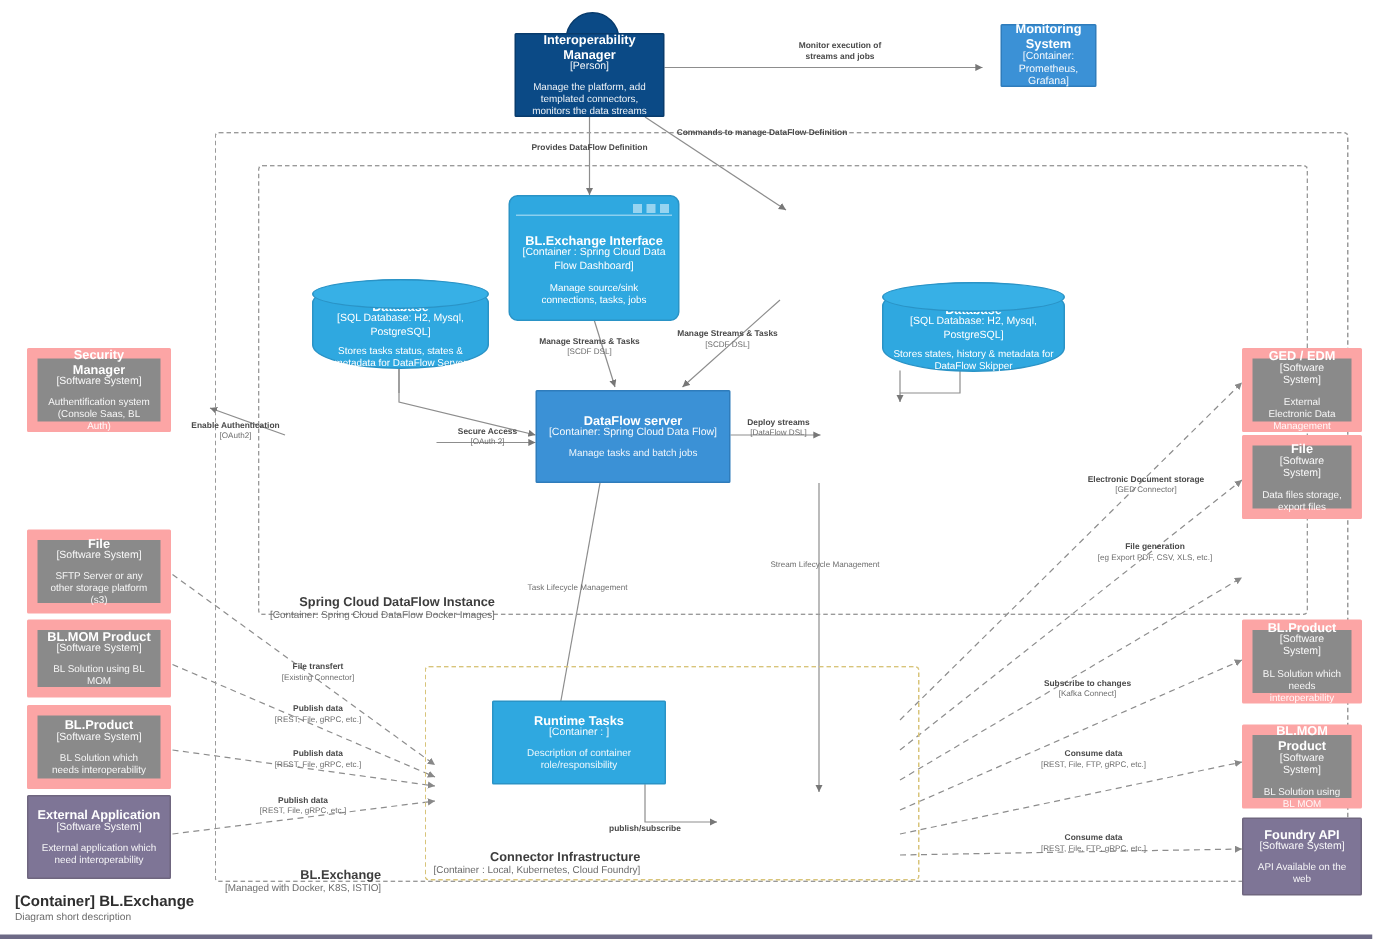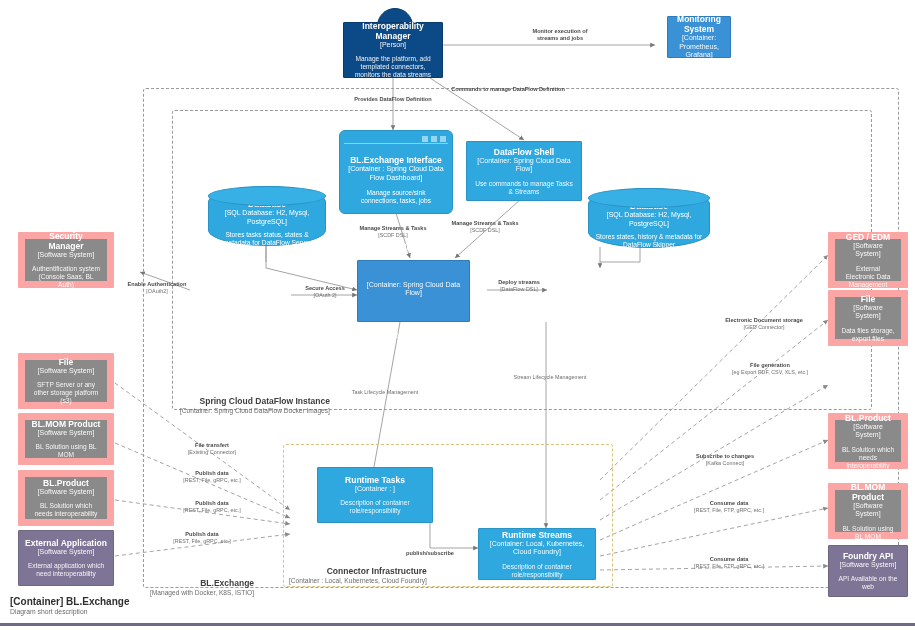--- a/index.html
+++ b/index.html
@@ -156,41 +156,36 @@
     <div class="bar">
       <span class="dot" style="right:2px;"></span>
       <span class="dot" style="right:11px;"></span>
       <span class="dot" style="right:20px;"></span>
     </div>
     <div class="t">BL.Exchange Interface</div>
     <div class="s">[Container : Spring Cloud Data Flow Dashboard]</div>
     <div class="d">Manage source/sink connections, tasks, jobs</div>
   </div>
 
-  <div class="node lightblue" style="left:466px;top:141px;width:116px;height:60px;">
-    <div class="t">DataFlow Shell</div>
-    <div class="s">[Container: Spring Cloud Data Flow]</div>
-    <div class="d">Use commands to manage Tasks &amp; Streams</div>
-  </div>
 
   <div class="cylinder" style="left:208px;top:186px;width:118px;height:60px;">
     <div class="cyl-top"></div>
     <div class="t">DataFlow Server Database</div>
     <div class="s">[SQL Database: H2, Mysql, PostgreSQL]</div>
     <div class="d">Stores tasks status, states &amp; metadata for DataFlow Server</div>
   </div>
 
   <div class="cylinder" style="left:588px;top:188px;width:122px;height:60px;">
     <div class="cyl-top"></div>
     <div class="t">DataFlow Skipper Database</div>
     <div class="s">[SQL Database: H2, Mysql, PostgreSQL]</div>
     <div class="d">Stores states, history &amp; metadata for DataFlow Skipper</div>
   </div>
 
-  <div class="node blue" style="left:357px;top:260px;width:113px;height:62px;gap:28px;">
+  <div class="node blue" style="left:357px;top:260px;width:130px;height:62px;">
     <div class="t">DataFlow server</div>
     <div class="s">[Container: Spring Cloud Data Flow]</div>
     <div class="d">Manage tasks and batch jobs</div>
   </div>
 
 
 
   <div class="node grey" style="left:18px;top:232px;width:96px;height:56px;">
     <div class="t">Security Manager</div>
     <div class="s">[Software System]</div>
@@ -245,31 +240,26 @@
     <div class="s">[Software System]</div>
     <div class="d">BL Solution using BL MOM</div>
   </div>
 
   <div class="node purple" style="left:828px;top:545px;width:80px;height:52px;">
     <div class="t">Foundry API</div>
     <div class="s">[Software System]</div>
     <div class="d">API Available on the web</div>
   </div>
 
-  <div class="node lightblue" style="left:317px;top:467px;width:116px;height:56px;">
+  <div class="node lightblue" style="left:328px;top:467px;width:116px;height:56px;">
     <div class="t">Runtime Tasks</div>
     <div class="s">[Container : ]</div>
     <div class="d">Description of container role/responsibility</div>
   </div>
 
-  <div class="node lightblue" style="left:478px;top:528px;width:118px;height:52px;">
-    <div class="t">Runtime Streams</div>
-    <div class="s">[Container: Local, Kubernetes, Cloud Foundry]</div>
-    <div class="d">Description of container role/responsibility</div>
-  </div>
 
   <div class="edge-label" style="left:500px;top:28px;width:120px;">
     <div class="el-t">Monitor execution of</div>
     <div class="el-t">streams and jobs</div>
   </div>
 
   <div class="edge-label" style="left:418px;top:86px;width:180px;">
     <div class="el-t">Commands to manage DataFlow Definition</div>
   </div>
 

